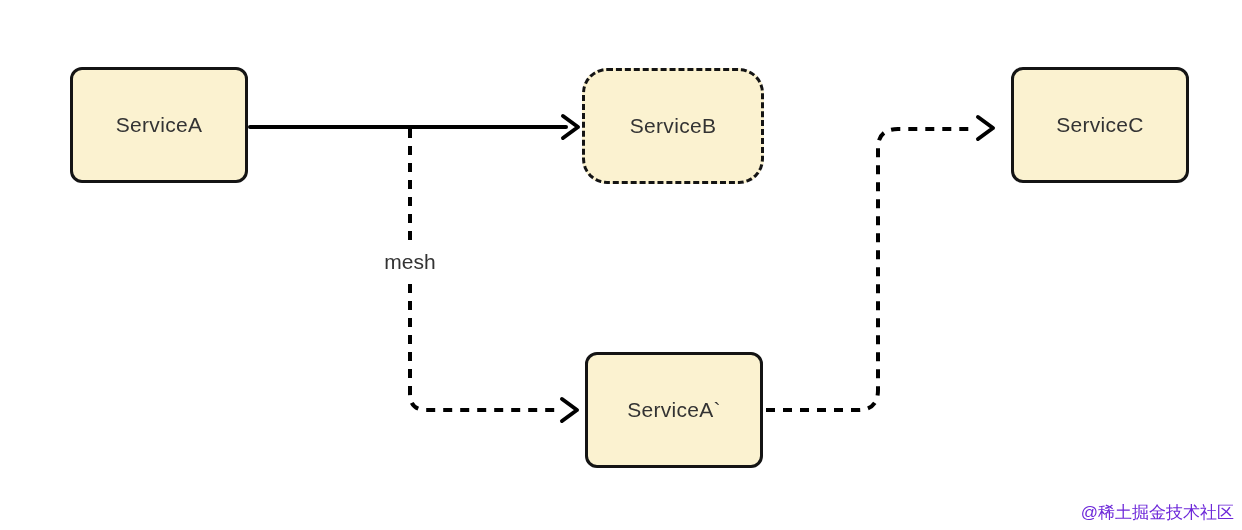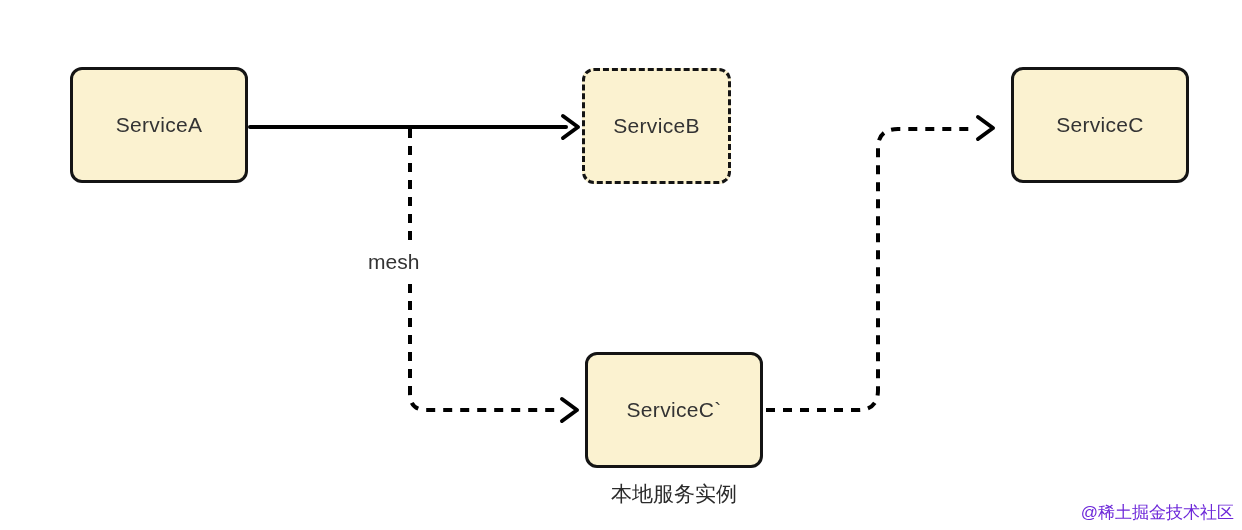--- a/index.html
+++ b/index.html
@@ -34,28 +34,29 @@
     align-items: center;
     justify-content: center;
     font-size: 21px;
     color: #333333;
     letter-spacing: 0.3px;
   }
   .node.dashed {
     border-style: dashed;
   }
   #node-service-a { left: 70px;  top: 67px; }
-  #node-service-b { left: 582px; top: 68px; width: 149px; }
+  #node-service-b { left: 582px; top: 68px; width: 182px; border-radius: 25px; }
   #node-service-c { left: 998px; top: 67px; margin-left: 13px; }
   #node-service-b-local { left: 585px; top: 352px; }
   .edge-label {
     position: absolute;
     left: 368px;
     top: 250px;
     width: 84px;
+    text-align: center;
     font-size: 21px;
     color: #333333;
     background: #ffffff;
   }
   .node-caption {
     position: absolute;
     left: 585px;
     top: 480px;
     width: 178px;
     text-align: center;
@@ -100,22 +101,21 @@
 
   <div class="node dashed" id="node-service-b">
     <span>ServiceB</span>
   </div>
 
   <div class="node" id="node-service-c">
     <span>ServiceC</span>
   </div>
 
   <div class="node" id="node-service-b-local">
-    <span>ServiceC`</span>
+    <span>ServiceA`</span>
   </div>
 
   <div class="edge-label">mesh</div>
 
-  <div class="node-caption">本地服务实例</div>
 
   <div class="watermark">@稀土掘金技术社区</div>
 
 </div>
 
 </body></html>

